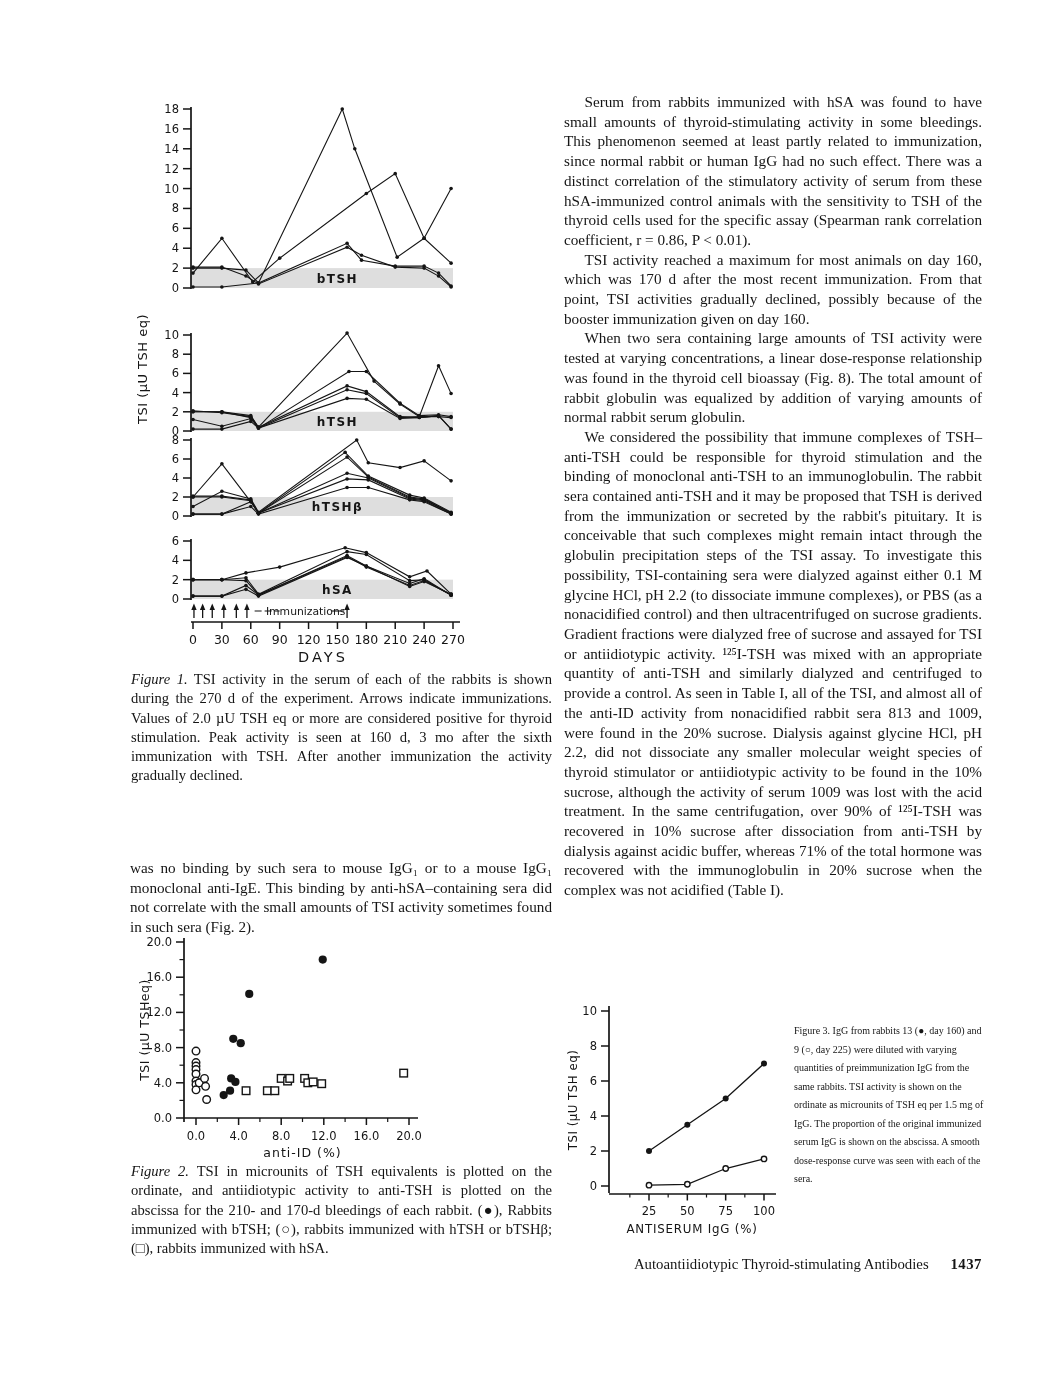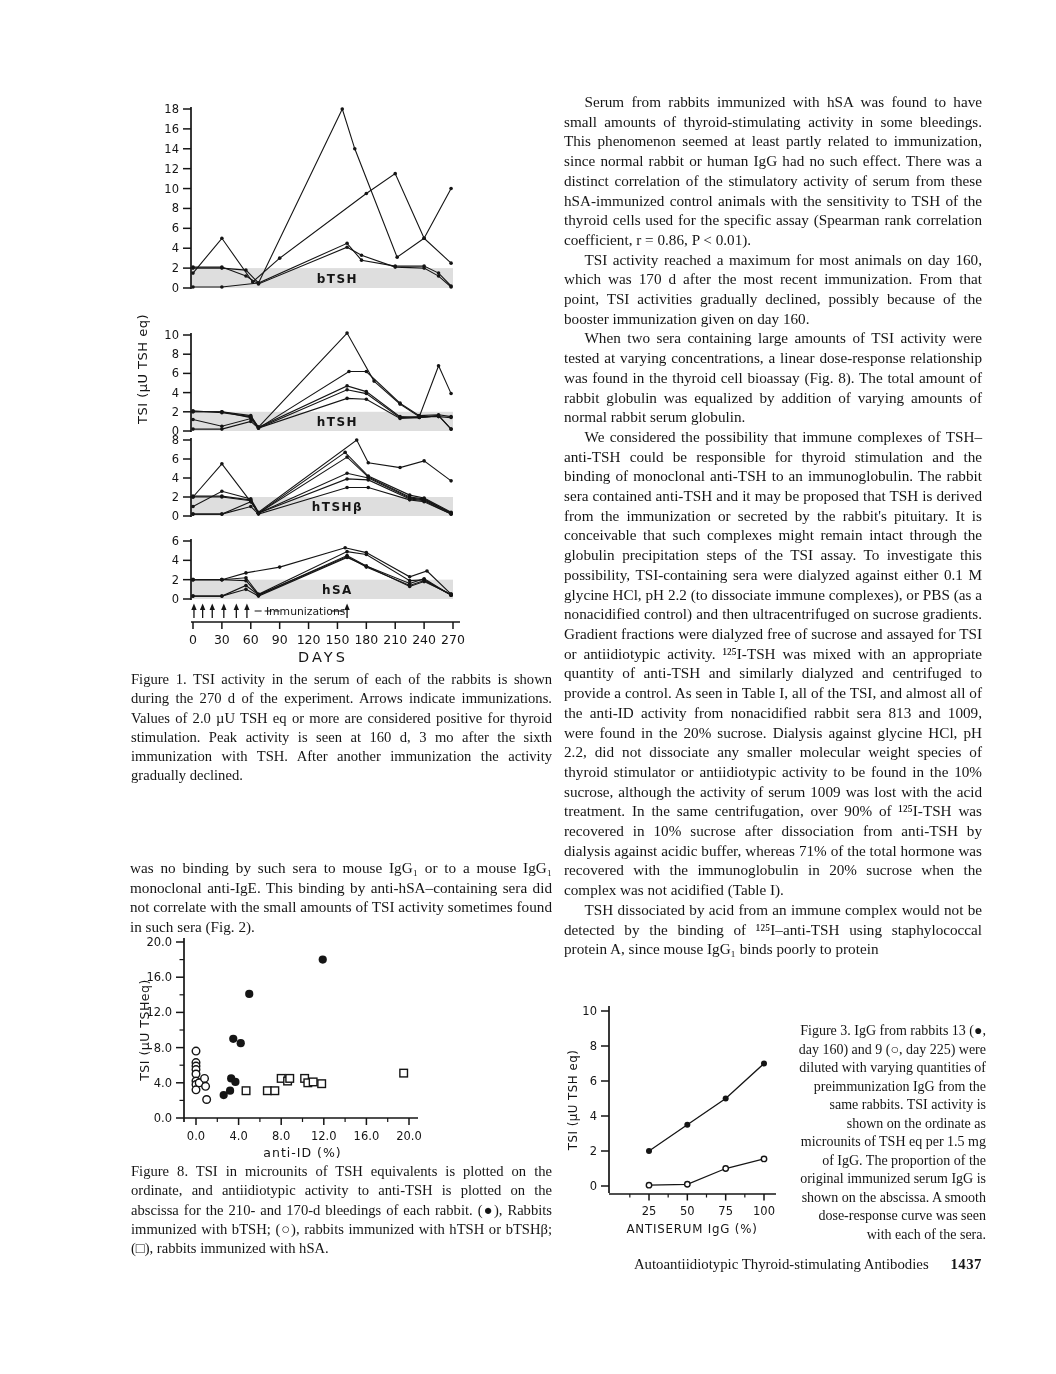--- a/index.html
+++ b/index.html
@@ -5,22 +5,22 @@
   html,body{margin:0;padding:0;background:#9a9a9a;}
   .page{
     position:relative; width:1056px; height:1374px; background:#ffffff;
     margin:0 auto; overflow:hidden;
     font-family:"Liberation Serif","DejaVu Serif",serif; color:#151515;
   }
   .body-text{ font-size:15.2px; line-height:19.7px; text-align:justify; }
   .body-text p{ margin:0; text-indent:1.35em; }
   .body-text p.no-indent{ text-indent:0;margin-top:48px; }
   .caption{ font-size:14.6px; line-height:19.3px; text-align:justify; }
-  .caption .figlabel{ }
-  .fig3-caption{ font-size:14px; line-height:18.5px; text-align:right; }
+  .caption .figlabel{ font-style:italic; }
+  .fig3-caption{ font-size:10px; line-height:18.5px; text-align:left; }
   .abs{ position:absolute; }
   .footer{ text-align:right; font-size:14.8px; }
   .footer .running{ }
   .footer .pagenum{ font-weight:bold; font-style:normal; margin-left:18px; letter-spacing:.5px;margin-top:15px; }
   svg text{ fill:#151515; }
 </style>
 </head>
 <body>
 
 <div class="page">
@@ -410,30 +410,29 @@
         <rect x="147.79000000000002" y="177.24" width="7.6" height="7.6" fill="#fff" stroke="#151515" stroke-width="1.4"></rect>
         <rect x="149.92000000000004" y="174.60000000000002" width="7.6" height="7.6" fill="#fff" stroke="#151515" stroke-width="1.4"></rect>
         <rect x="164.83" y="174.60000000000002" width="7.6" height="7.6" fill="#fff" stroke="#151515" stroke-width="1.4"></rect>
         <rect x="168.025" y="179.00000000000003" width="7.6" height="7.6" fill="#fff" stroke="#151515" stroke-width="1.4"></rect>
         <rect x="173.35000000000002" y="178.12000000000003" width="7.6" height="7.6" fill="#fff" stroke="#151515" stroke-width="1.4"></rect>
         <rect x="181.87000000000003" y="179.88000000000002" width="7.6" height="7.6" fill="#fff" stroke="#151515" stroke-width="1.4"></rect>
         <rect x="263.875" y="169.32000000000002" width="7.6" height="7.6" fill="#fff" stroke="#151515" stroke-width="1.4"></rect>
       </svg></div>
 
   <div class="abs caption" style="left:131px; top:1162px; width:421px;">
-    <span class="figlabel">Figure 8.</span>
+    <span class="figlabel">Figure 2.</span>
     <span>TSI in microunits of TSH equivalents is plotted on the ordinate, and antiidiotypic activity to anti-TSH is plotted on the abscissa for the 210- and 170-d bleedings of each rabbit. (●), Rabbits immunized with bTSH; (○), rabbits immunized with hTSH or bTSHβ; (□), rabbits immunized with hSA.</span>
   </div>
 
   <div class="abs body-text" style="left:564px; top:92px; width:418px;">
     <p>Serum from rabbits immunized with hSA was found to have small amounts of thyroid-stimulating activity in some bleedings. This phenomenon seemed at least partly related to immunization, since normal rabbit or human IgG had no such effect. There was a distinct correlation of the stimulatory activity of serum from these hSA-immunized control animals with the sensitivity to TSH of the thyroid cells used for the specific assay (Spearman rank correlation coefficient, r = 0.86, P &lt; 0.01).</p>
     <p>TSI activity reached a maximum for most animals on day 160, which was 170 d after the most recent immunization. From that point, TSI activities gradually declined, possibly because of the booster immunization given on day 160.</p>
     <p>When two sera containing large amounts of TSI activity were tested at varying concentrations, a linear dose-response relationship was found in the thyroid cell bioassay (Fig. 8). The total amount of rabbit globulin was equalized by addition of varying amounts of normal rabbit serum globulin.</p>
     <p>We considered the possibility that immune complexes of TSH–anti-TSH could be responsible for thyroid stimulation and the binding of monoclonal anti-TSH to an immunoglobulin. The rabbit sera contained anti-TSH and it may be proposed that TSH is derived from the immunization or secreted by the rabbit's pituitary. It is conceivable that such complexes might remain intact through the globulin precipitation steps of the TSI assay. To investigate this possibility, TSI-containing sera were dialyzed against either 0.1 M glycine HCl, pH 2.2 (to dissociate immune complexes), or PBS (as a nonacidified control) and then ultracentrifuged on sucrose gradients. Gradient fractions were dialyzed free of sucrose and assayed for TSI or antiidiotypic activity. ¹²⁵I-TSH was mixed with an appropriate quantity of anti-TSH and similarly dialyzed and centrifuged to provide a control. As seen in Table I, all of the TSI, and almost all of the anti-ID activity from nonacidified rabbit sera 813 and 1009, were found in the 20% sucrose. Dialysis against glycine HCl, pH 2.2, did not dissociate any smaller molecular weight species of thyroid stimulator or antiidiotypic activity to be found in the 10% sucrose, although the activity of serum 1009 was lost with the acid treatment. In the same centrifugation, over 90% of ¹²⁵I-TSH was recovered in 10% sucrose after dissociation from anti-TSH by dialysis against acidic buffer, whereas 71% of the total hormone was recovered with the immunoglobulin in 20% sucrose when the complex was not acidified (Table I).</p>
-    <p>TSH dissociated by acid from an immune complex would not be detected by the binding of ¹²⁵I–anti-TSH using staphylococcal protein A, since mouse IgG₁ binds poorly to protein</p>
   </div>
 
   <div class="abs" style="left:564px; top:996px;"><svg width="240" height="248" viewBox="0 0 240 248">
         <line x1="45" y1="197" x2="45" y2="10" stroke="#151515" stroke-width="1.7"></line>
         <line x1="45" y1="198" x2="212" y2="198" stroke="#151515" stroke-width="1.7"></line>
         <line x1="37" y1="190" x2="45" y2="190" stroke="#151515" stroke-width="1.5"></line>
         <text x="33" y="194" text-anchor="end" font-size="11.5" font-family="DejaVu Sans, sans-serif">0</text>
         <line x1="37" y1="155" x2="45" y2="155" stroke="#151515" stroke-width="1.5"></line>
         <text x="33" y="159" text-anchor="end" font-size="11.5" font-family="DejaVu Sans, sans-serif">2</text>
         <line x1="37" y1="120" x2="45" y2="120" stroke="#151515" stroke-width="1.5"></line>

